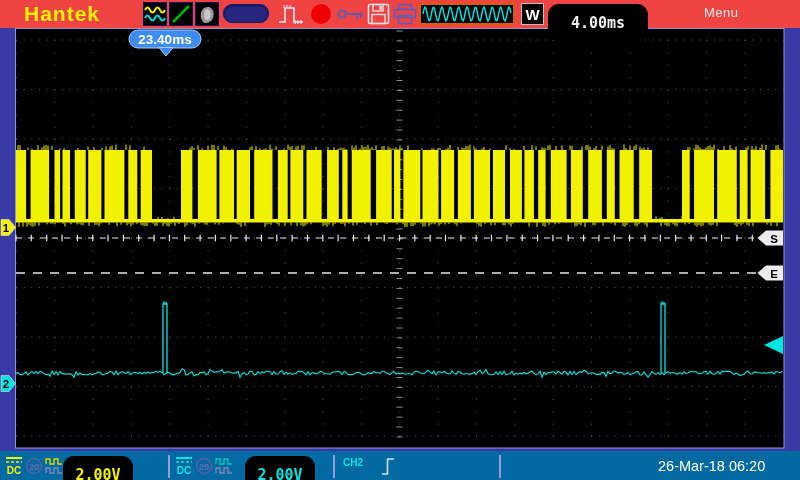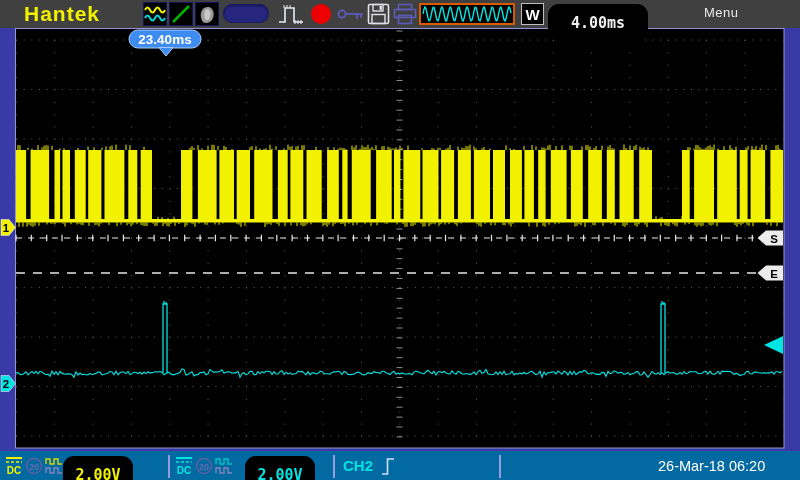--- a/index.html
+++ b/index.html
@@ -4,35 +4,35 @@
 <style>
   * { box-sizing: border-box; margin: 0; padding: 0; }
   html,body { width: 800px; height: 480px; }
   body {
     position: relative;
     background: #3a3aa6;
     overflow: hidden;
     font-family: "Liberation Sans", sans-serif;
   }
   
-  .topbar { position:absolute; left:0; top:0; width:800px; height:28px; background:#404040; z-index:5;text-align:center; }
+  .topbar { position:absolute; left:0; top:0; width:800px; height:28px; background:#ef4444; z-index:5;text-align:center; }
   .logo { position:absolute; left:24px; top:2px; font-size:21px; font-weight:bold; letter-spacing:1px; color:#f2f200; }
   .iconbox { position:absolute; top:2px; width:24px; height:24px; background:#000; border:1px solid #14145c; }
   .tb-field { position:absolute; left:223px; top:4px; width:46px; height:19px; background:#26267e; border:1px solid #191965; border-radius:9px; box-shadow: inset 0 1px 2px #121250; }
   .rec-dot { position:absolute; left:311px; top:4px; width:20px; height:20px; border-radius:50%; background:#ee0000; }
   .sinebox { position:absolute; left:419px; top:3px; width:96px; height:22px; background:#000; border:2px solid #d85c00; }
   .wbox { position:absolute; left:521px; top:3px; width:23px; height:22px; background:#000; border:1px solid #c0c0c0; color:#fff; font-weight:bold; font-size:15px; display:flex; align-items:center; justify-content:center; }
   .menu { position:absolute; left:704px; top:5px; font-size:13px; color:#e8e8e8; letter-spacing:0.5px; }
   
   .pill { position:absolute; background:#000; border-radius:11px; height:37px; display:flex; align-items:center; justify-content:center; font-family:"DejaVu Sans Mono", monospace; font-weight:bold; font-size:15px; }
   .pill.tb { top:4px; left:548px; width:100px; color:#f0f0f0; }
   
   .bottombar { position:absolute; left:0; top:451px; width:800px; height:31px; background:#0369a1; z-index:5; }
   .bb-div { position:absolute; top:4px; width:2px; height:23px; background:#9a9ade; }
-  .bb-text { position:absolute; font-size:15px; font-weight:bold;text-align:center; }
+  .bb-text { position:absolute; font-size:10px; font-weight:bold;text-align:center; }
   .date { position:absolute; left:658px; top:7px; font-size:14.5px; color:#ffffff; }
   .icon-svg { position:absolute; }
   
   .scope { position:absolute; left:0; top:28px; width:800px; height:421px; z-index:1; }
   svg text { font-family:"Liberation Sans", sans-serif; }
 </style>
 </head>
 <body>
 
 <div class="topbar">

